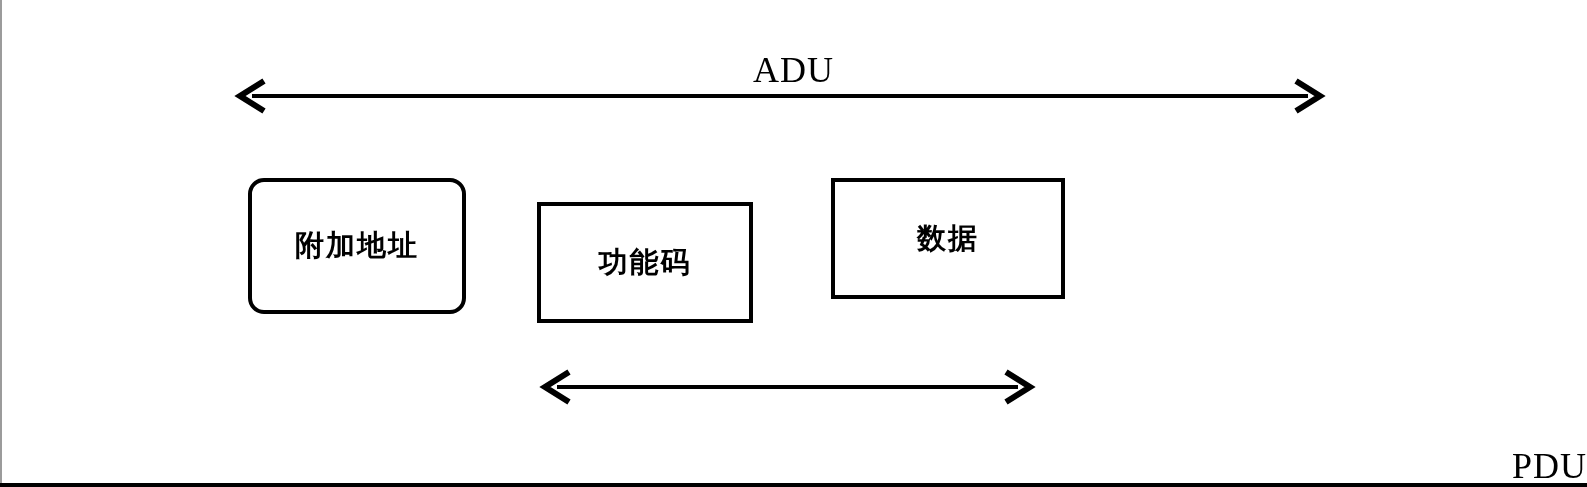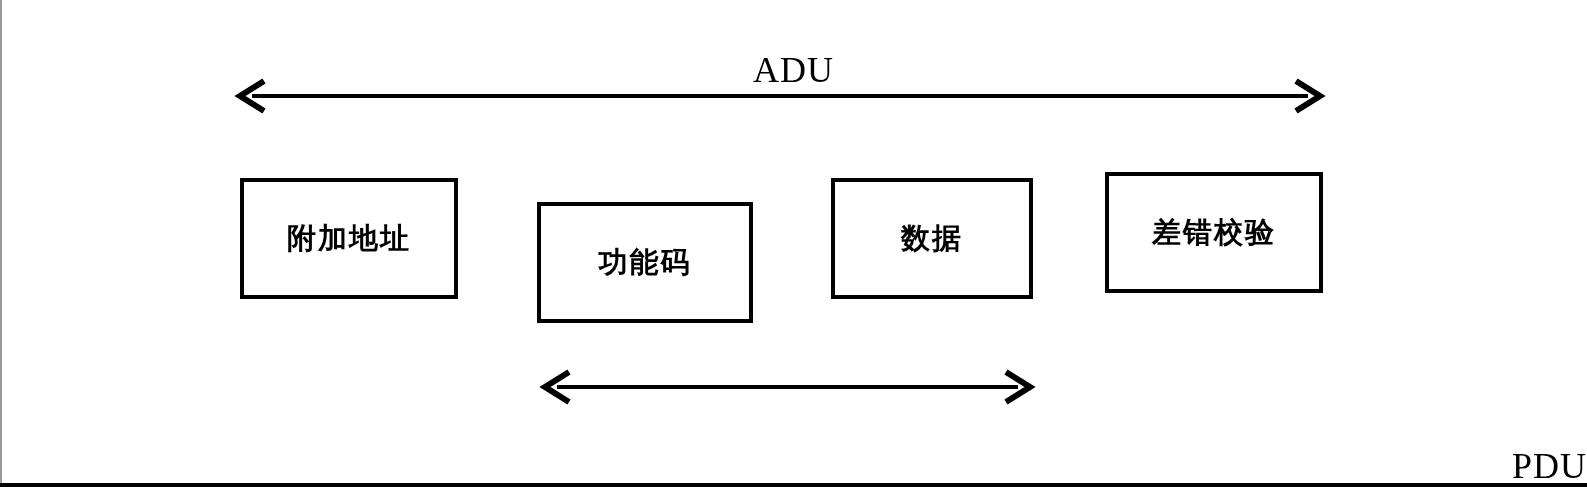--- a/index.html
+++ b/index.html
@@ -38,23 +38,23 @@
   .field-box {
     position:absolute;
     border:4px solid var(--line);
     background:var(--bg);
     display:flex; align-items:center; justify-content:center;
   }
   .field-box .label {
     font-weight:bold; font-size:29px; letter-spacing:2px;
     white-space:nowrap;
   }
-  .box-1 { left:240px;  top:178px; width:218px; height:121px; }
+  .box-1 { left:248px;  top:178px; width:218px; height:136px;border-radius:16px; }
   .box-2 { left:537px;  top:178px; width:216px; height:121px;margin-top:24px; }
-  .box-3 { left:831px;  top:178px; width:202px; height:121px;align-items:center; }
+  .box-3 { left:831px;  top:178px; width:234px; height:121px;align-items:center; }
   .box-4 { left:1105px; top:172px; width:218px; height:121px; }
 </style>
 </head>
 <body>
 
 <div class="canvas">
 
   <div class="page-left-border"></div>
   <div class="page-bottom-border"></div>
 
@@ -78,19 +78,16 @@
   </div>
 
   <div class="field-box box-2">
     <span class="label">功能码</span>
   </div>
 
   <div class="field-box box-3">
     <span class="label">数据</span>
   </div>
 
-  <div class="field-box box-4">
-    <span class="label">差错校验</span>
-  </div>
 
   <div class="span-label pdu-label">PDU</div>
 
 </div>
 
 </body></html>

